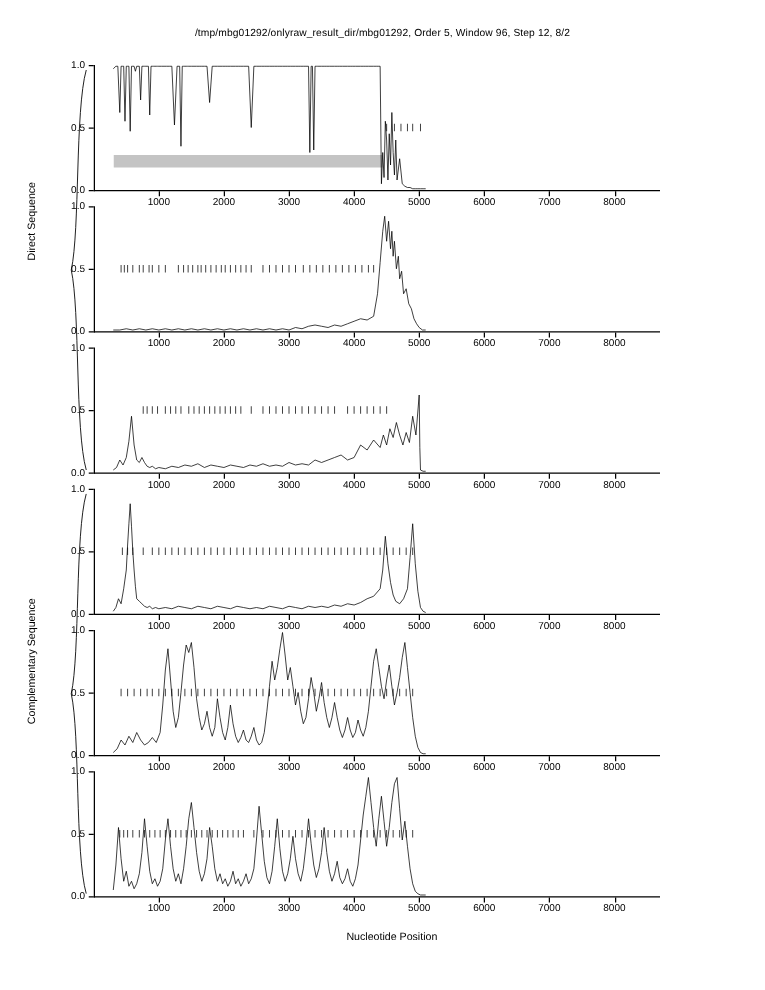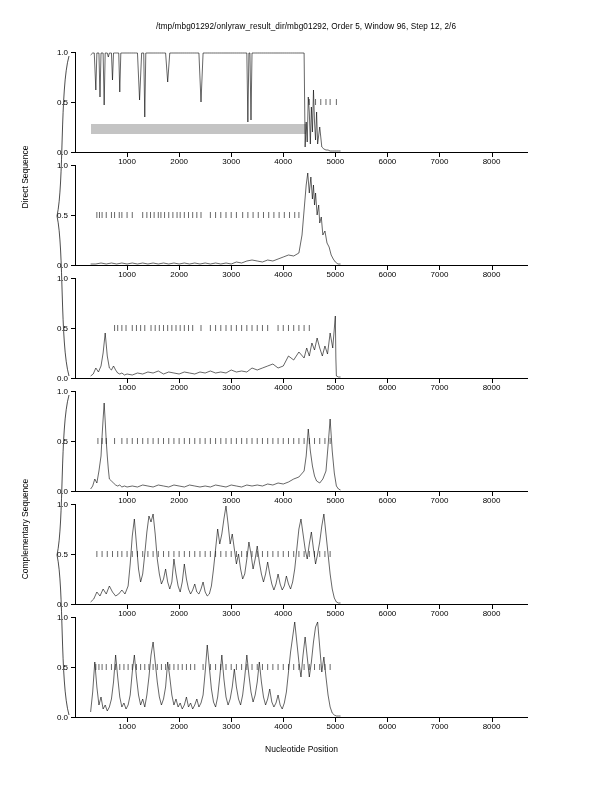--- a/index.html
+++ b/index.html
@@ -68,21 +68,21 @@
     white-space: nowrap;
   }
   .shade {
     position: absolute;
     background: #c4c4c4;
   }
   .axis-title-x {
     position: absolute;
     font-size: 8.5px;
     width: 453px;
-    left: 75px;
+    left: 87px;
     text-align: center;
   }
   .vlabel {
     position: absolute;
     font-size: 8.5px;
     white-space: nowrap;
     transform-origin: 50% 50%;
     transform: rotate(-90deg);
   }
   .brace {
@@ -94,21 +94,21 @@
     position: absolute;
     left: 0; top: 0;
     overflow: visible;
   }
 </style>
 </head>
 <body>
 
 <div id="page">
 
-  <div class="title">/tmp/mbg01292/onlyraw_result_dir/mbg01292, Order 5, Window 96, Step 12, 2/6</div>
+  <div class="title">/tmp/mbg01292/onlyraw_result_dir/mbg01292, Order 5, Window 96, Step 12, 8/2</div>
 
   <div class="axis-title-x" id="xaxis-title" style="top:744px;">Nucleotide Position</div>
 
   <div class="vlabel" id="lab-direct" style="left: 10px; top: 172px; width: 120px; margin-left: -45px; text-align: center;">Direct Sequence</div>
   <div class="vlabel" id="lab-comp" style="left: 10px; top: 524px; width: 160px; margin-left: -65px; text-align: center;">Complementary Sequence</div>
 
   <div id="braces">
       <div class="brace" style="left: 56px; top: 56px; width: 14px; height: 320px;"><svg width="14" height="320">
           <path d="M13 0 C 4 32, 8 128, 1 160 C 8 192, 4 288, 13 320" fill="none" stroke="#000" stroke-width="0.7"></path>
         </svg></div>

